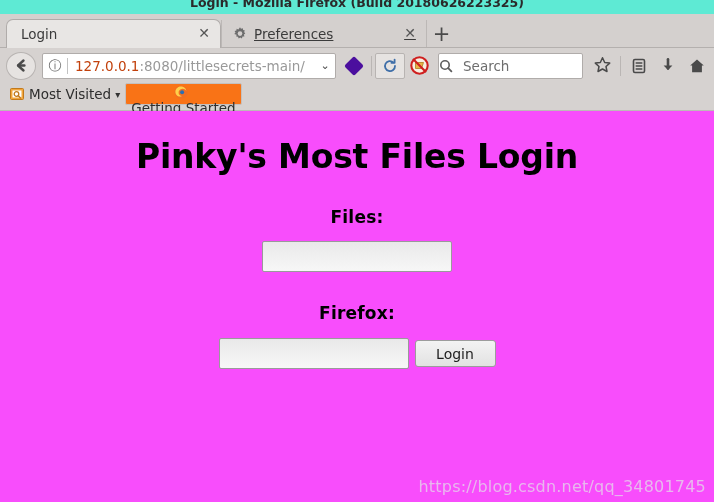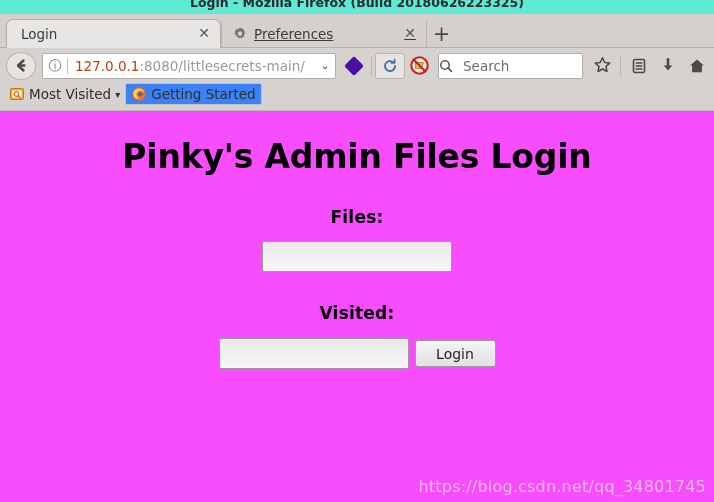--- a/index.html
+++ b/index.html
@@ -274,23 +274,24 @@
   .bm-item {
     display: flex;
     align-items: center;
     height: 22px;
     padding: 0 5px;
     font-size: 13.5px;
     color: #2e2e2e;
     box-sizing: border-box;
   }
   .bm-item.framed {
-    background: #3b82f6;
+    background: #f97316;
     border: 1px solid #c4c0be;
     border-radius: 2px;
+    flex-direction: column;
   }
   .bm-ico {
     width: 16px; height: 16px;
     margin-right: 4px;
     flex: 0 0 auto;
     display: inline-block;
   }
   .bm-caret {
     margin-left: 4px;
     font-size: 10px;
@@ -492,28 +493,28 @@
           <path d="M8 2.4c3 0 5.2 2.2 5.4 4.7-1.2-1.9-3.1-2.6-4.8-2.1C6.6 5.6 5.4 7 5.6 9c.2 1.8 1.7 3 3.4 2.9-1 .6-2.1.8-3.2.5C3.6 11.8 2.1 9.6 2.4 7.2 2.7 4.5 5.1 2.4 8 2.4z" fill="#ffd04a"></path>
           <circle cx="9.1" cy="8.2" r="2" fill="#2a6fb5"></circle>
         </svg>
       </span>
       <span>Getting Started</span>
     </div>
   </div>
 
   <div class="page" style="background: rgb(248, 77, 252);">
 
-    <h1>Pinky's Admin Files Login</h1>
+    <h1>Pinky's Most Files Login</h1>
 
     <div class="field-label">Files:</div>
     <div class="row">
       <input class="textinput" type="text" value="" style="">
     </div>
 
-    <div class="field-label">Visited:</div>
+    <div class="field-label">Firefox:</div>
     <div class="row pwrow">
       <input class="textinput pwinput" type="password" value="" style="">
       <button class="loginbtn">Login</button>
     </div>
 
     <div class="watermark">https://blog.csdn.net/qq_34801745</div>
   </div>
 
 </div>
 

